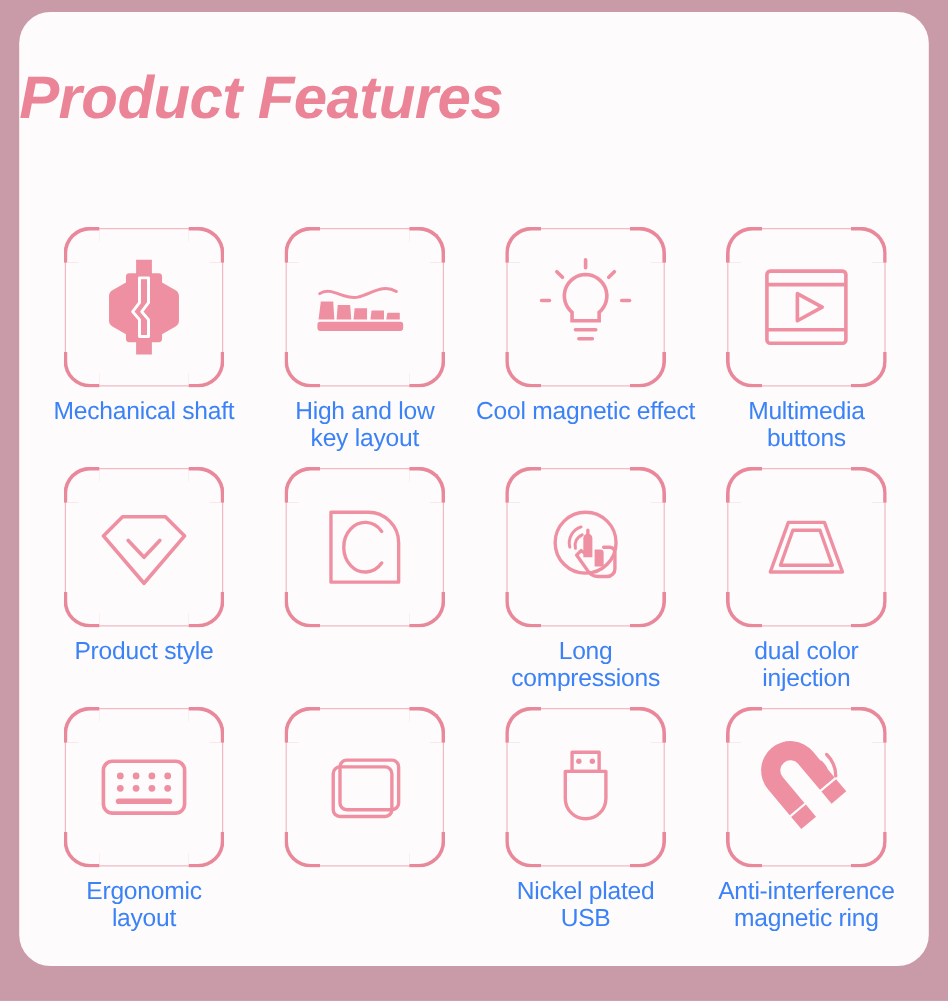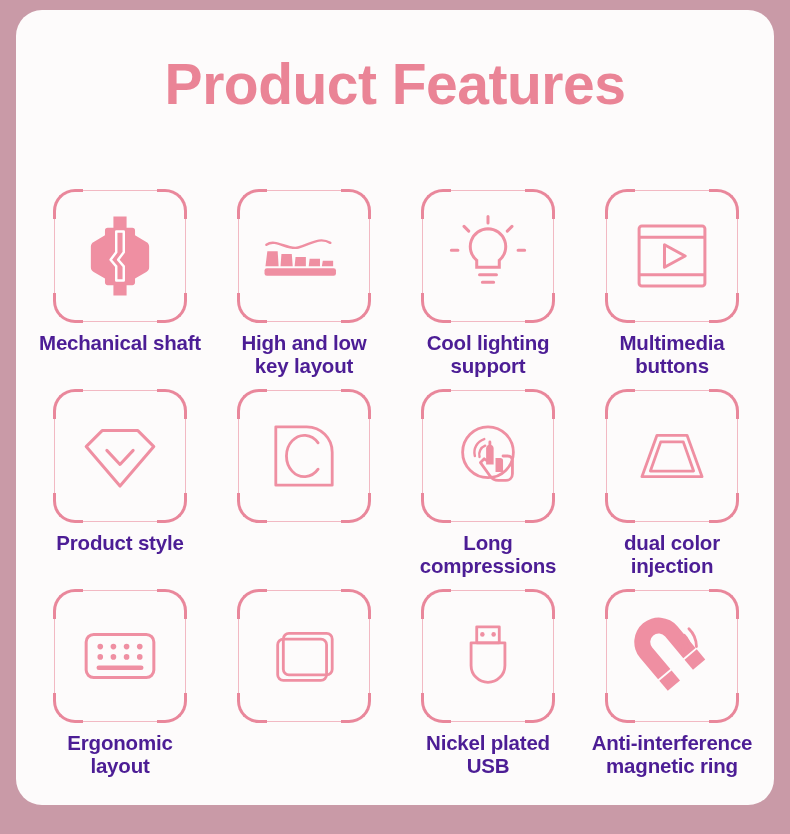--- a/index.html
+++ b/index.html
@@ -30,26 +30,27 @@
     background: #fdfbfb;
     border-radius: 26px;
     box-sizing: border-box;
     overflow: hidden;
   }
   .title {
     position: absolute;
     left: 0;
     top: 46px;
     width: 100%;
-    text-align: center;
-    font-size: 57px;
+    text-align: left;
+    font-size: 50px;
     font-weight: 700;
     letter-spacing: -0.5px;
     color: #ea8496;
     line-height: 1;
+    font-style: italic;
   }
   .grid {
     position: absolute;
     left: 12px;
     top: 180px;
     width: 734px;
     display: grid;
     grid-template-columns: repeat(4, 1fr);
     grid-auto-rows: 200px;
     row-gap: 0px;
@@ -117,22 +118,22 @@
     display: block;
     width: 94px;
     height: 94px;
   }
   .label {
     margin-top: 10px;
     width: 184px;
     text-align: center;
     font-size: 20.5px;
     line-height: 1.12;
-    color: #4c1d95;
-    font-weight: 700;
+    color: #3b82f6;
+    font-weight: 400;
     letter-spacing: -0.2px;
   }
 </style>
 </head>
 <body>
 
 <div class="page">
   <div class="card">
 
     <div class="title">Product Features</div>
@@ -184,21 +185,21 @@
           <div class="glyph">
             <svg viewBox="0 0 100 100">
               <g fill="none" stroke="#ef8fa2" stroke-width="3.2" stroke-linecap="round">
                 <path d="M50 21a19 19 0 0 0-12 33.6V62h24v-7.4A19 19 0 0 0 50 21z"></path>
                 <path d="M50 8v7M24.5 18.5l5 5M75.5 18.5l-5 5M11 44h7M82 44h7"></path>
                 <path d="M41 70h18M44 78h12"></path>
               </g>
             </svg>
           </div>
         </div>
-        <div class="label">Cool lighting support</div>
+        <div class="label">Cool magnetic effect</div>
       </div>
 
       <div class="cell">
         <div class="tile">
           <div class="frame"></div>
           <div class="corner c-tl"></div>
           <div class="corner c-tr"></div>
           <div class="corner c-bl"></div>
           <div class="corner c-br"></div>
           <div class="glyph">

